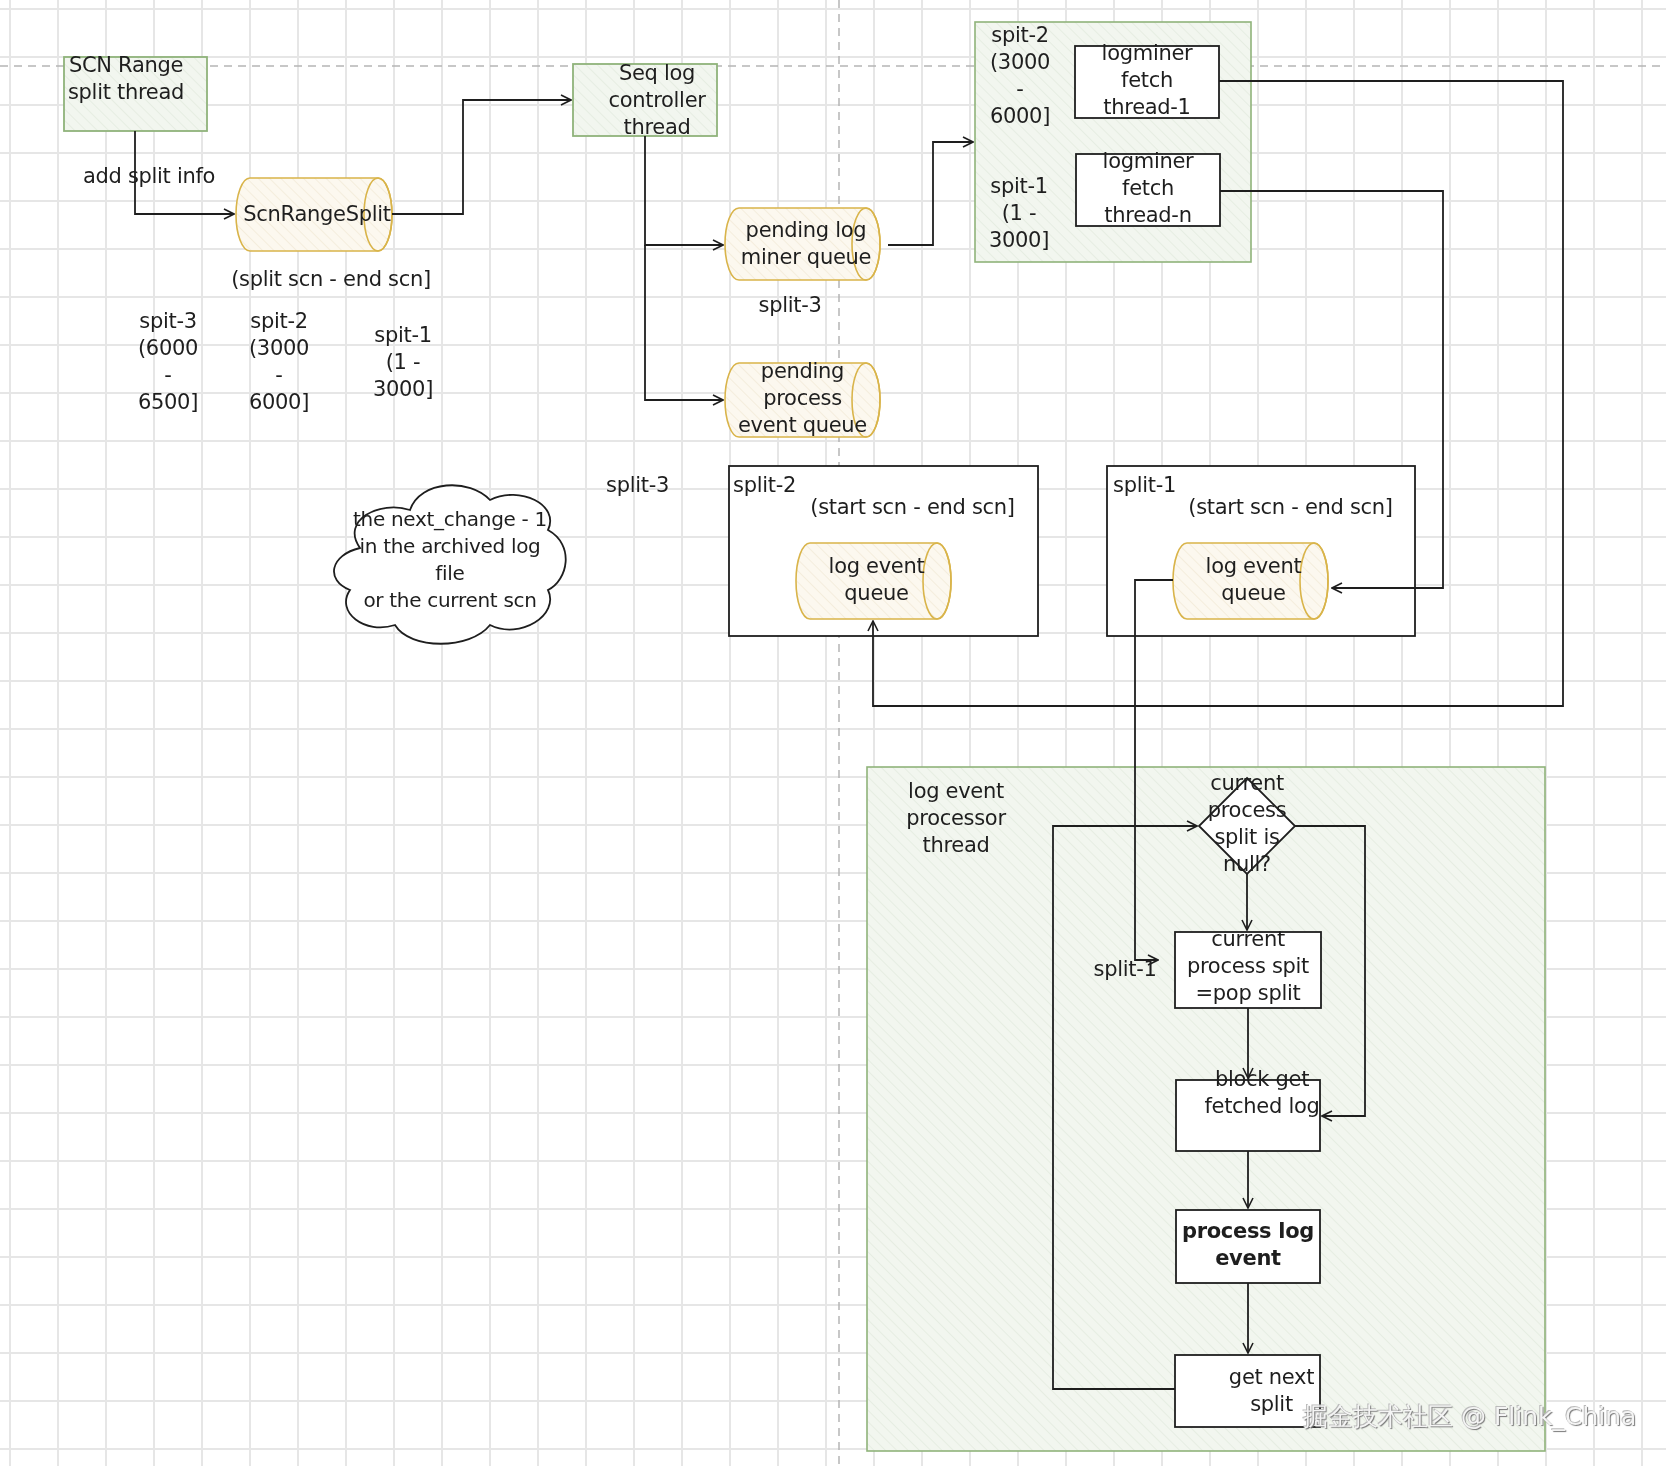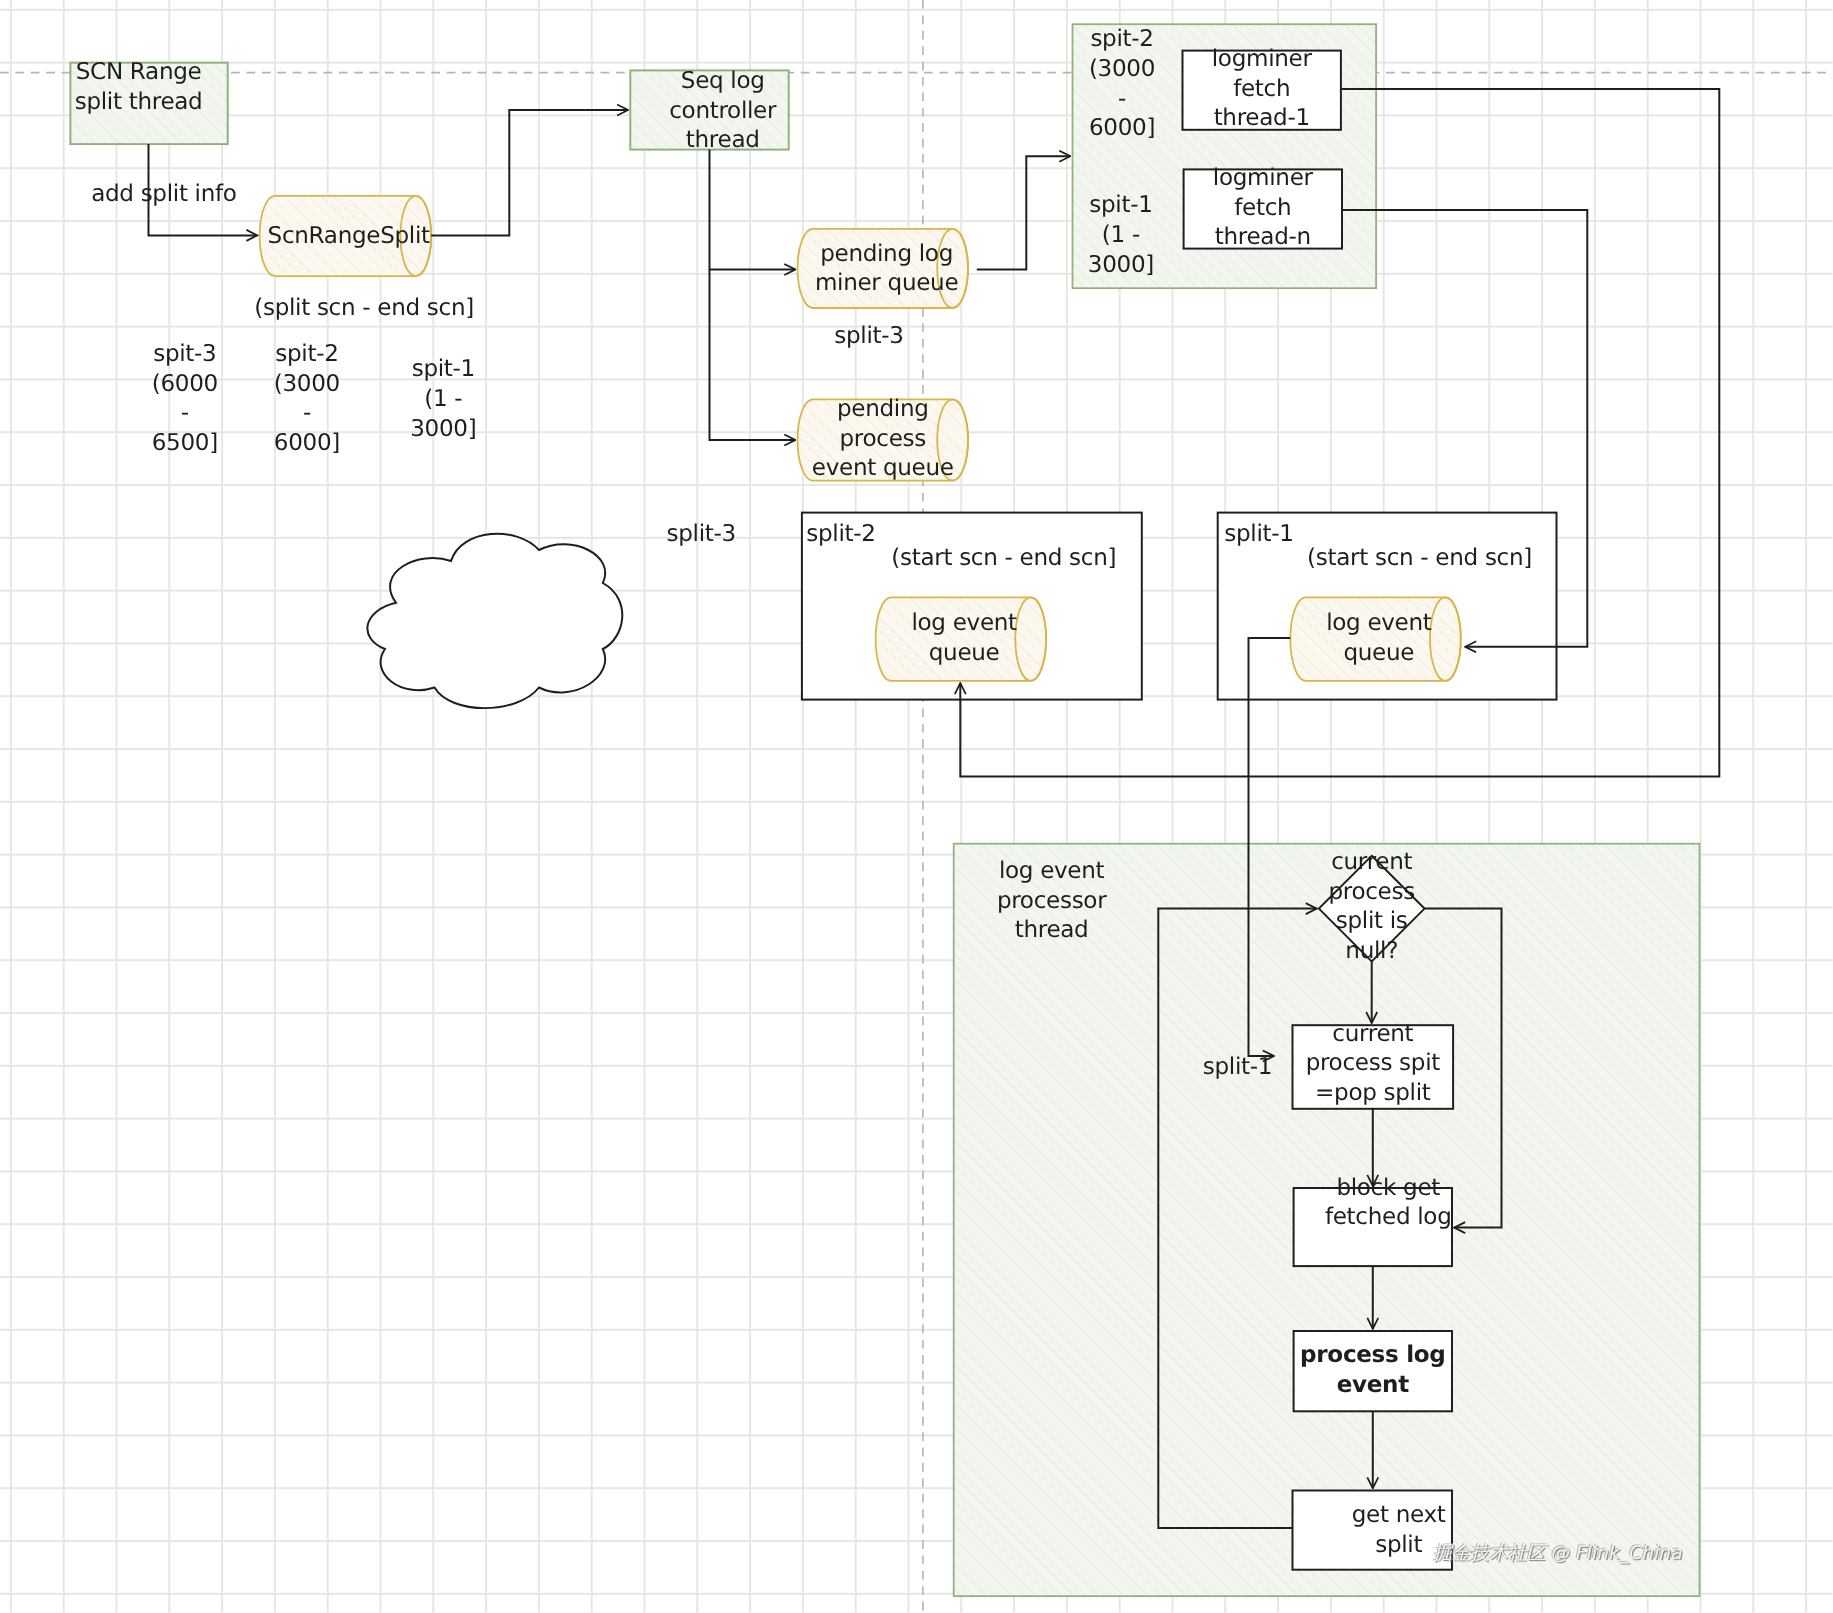--- a/index.html
+++ b/index.html
@@ -16,25 +16,24 @@
   }
   #stage { position: absolute; left: 0; top: 0; width: 1666px; height: 1466px; }
   svg#diagram { position: absolute; left: 0; top: 0; }
   .lbl {
     position: absolute; text-align: center; font-size: 21px; line-height: 27px;
     font-family: "DejaVu Sans", sans-serif; color: #1e1e1e; white-space: pre-line;
     letter-spacing: -0.3px;
   }
   .lbl.left { text-align: right; }
   .watermark {
-    position: absolute; left: 1303px; top: 1400px; font-size: 17px;
+    position: absolute; left: 1303px; top: 1400px; font-size: 25px;
     color: #f4f4f4; font-family: "DejaVu Sans", sans-serif;
     text-shadow: 1px 1px 1px #777, -1px -1px 0 #bbb;
     white-space: nowrap;
-    font-style: italic;
   }
 </style>
 </head>
 <body>
 
 <div id="stage">
 <svg id="diagram" width="1666" height="1466" xmlns="http://www.w3.org/2000/svg">
   <defs>
     <pattern id="hatchGreen" patternUnits="userSpaceOnUse" width="8" height="8" patternTransform="rotate(-45)">
       <rect width="8" height="8" fill="#f2f6ef"></rect>
@@ -148,20 +147,24 @@
 (1 -
 3000]</div>
 <div class="lbl" style="left:1075px; top:40px; width:144px;">logminer
 fetch
 thread-1</div>
 <div class="lbl" style="left:1076px; top:148px; width:144px;">logminer
 fetch
 thread-n</div>
 
 <div class="lbl" style="left:590px; top:472px; width:95px;">split-3</div>
+<div class="lbl" style="left:330px; top:506px; width:240px; font-size:20px;">the next_change - 1
+in the archived log
+file
+or the current scn</div>
 
 <div class="lbl left" style="left:733px; top:472px;">split-2</div>
 <div class="lbl" style="left:790px; top:494px; width:245px;">(start scn - end scn]</div>
 <div class="lbl" style="left:810px; top:553px; width:133px;">log event
 queue</div>
 
 <div class="lbl left" style="left:1113px; top:472px;">split-1</div>
 <div class="lbl" style="left:1168px; top:494px; width:245px;">(start scn - end scn]</div>
 <div class="lbl" style="left:1187px; top:553px; width:133px;">log event
 queue</div>

